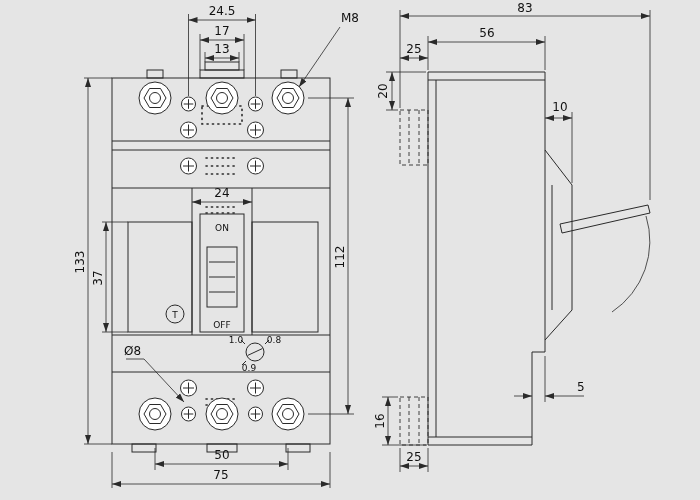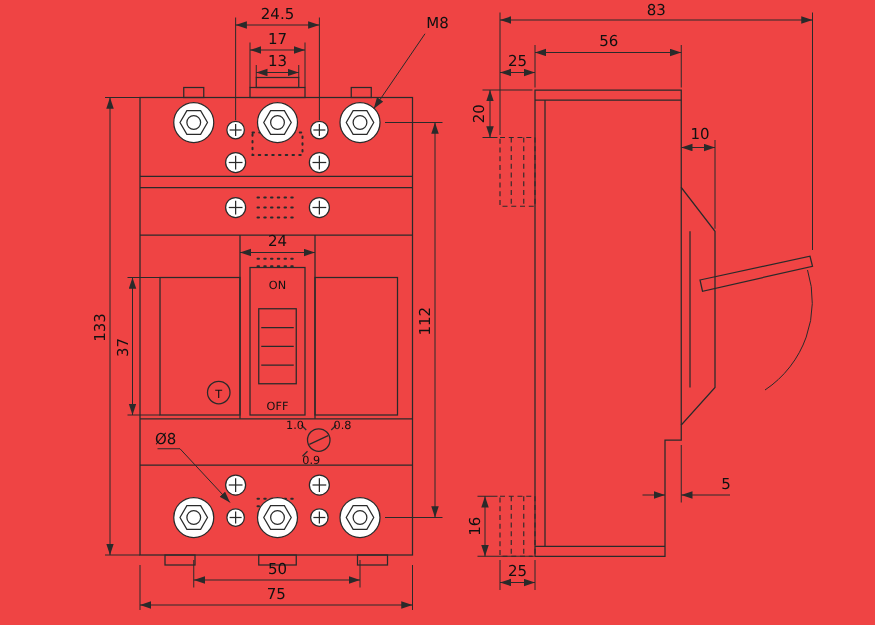--- a/index.html
+++ b/index.html
@@ -1,16 +1,16 @@
 <!DOCTYPE html>
 <html><head>
 <meta charset="utf-8">
 <style>
   html,body{margin:0;padding:0;background:#ffffff;}
-  .stage{width:700px;height:500px;background:#ef4444;position:relative;
+  .stage{width:700px;height:500px;background:#e5e5e5;position:relative;
          font-family:"DejaVu Sans",sans-serif;overflow:hidden;}
   svg{display:block;}
   .ln{stroke:#2a2a2a;stroke-width:1;fill:none;}
   .dim{stroke:#2a2a2a;stroke-width:0.8;fill:none;}
   .dots{stroke:#2a2a2a;stroke-width:1.6;stroke-dasharray:1.2 4.2;stroke-linecap:round;fill:none;}
   .dash{stroke:#2a2a2a;stroke-width:0.9;stroke-dasharray:4 3;fill:none;}
   text{font-family:"DejaVu Sans",sans-serif;font-size:12px;fill:#111;stroke:none;}
   text.sm{font-size:9px;}
   text.mid{text-anchor:middle;}
 </style>

